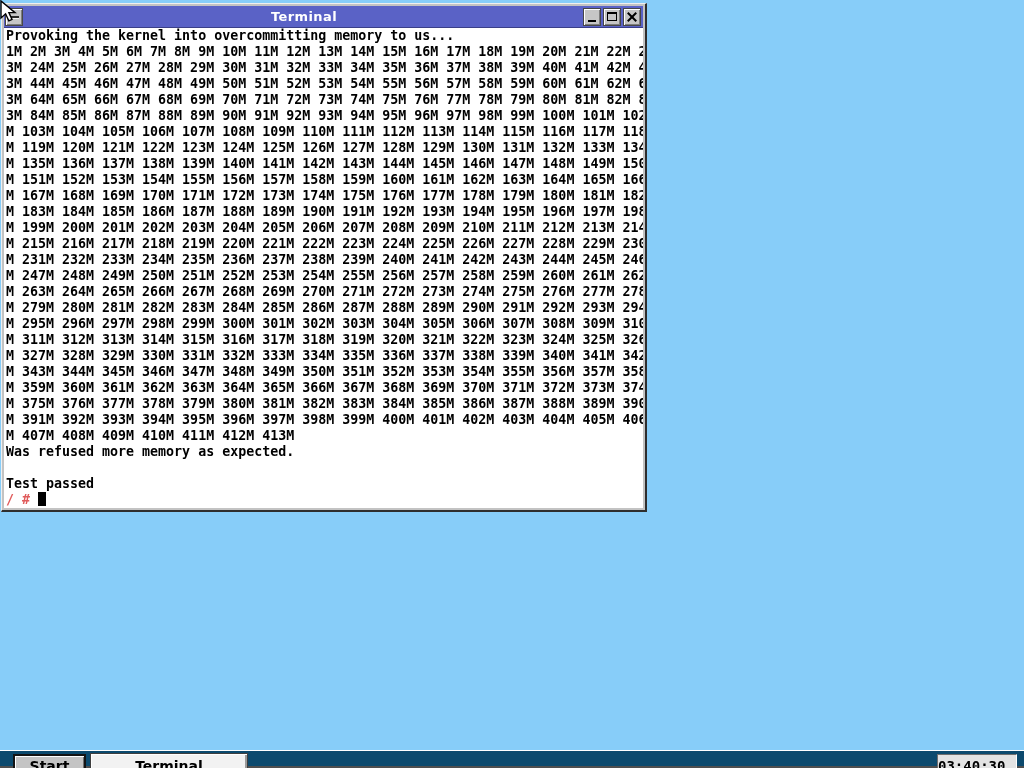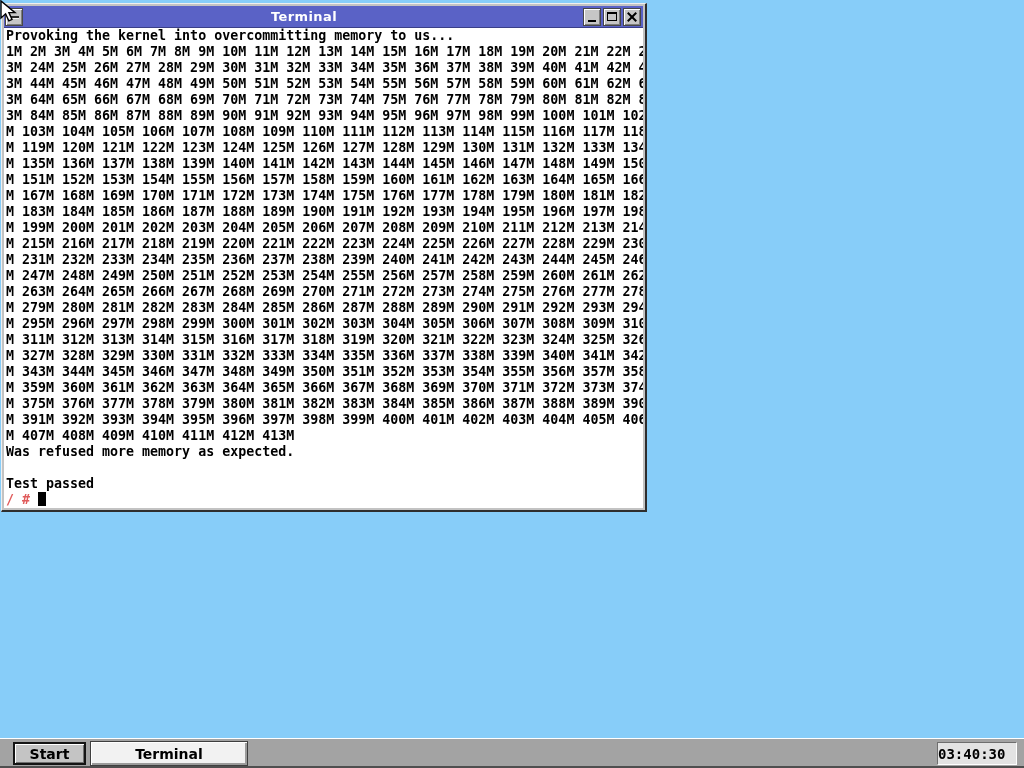--- a/index.html
+++ b/index.html
@@ -51,22 +51,22 @@
     margin:0; padding-left:2px;
     font-family:"DejaVu Sans Mono", monospace; font-weight:bold;
     font-size:13.3px; line-height:16px; white-space:pre; color:#000;
   }
   .prompt-line{height:16px;}
   .prompt{color:var(--prompt);}
   .cursor{display:inline-block; width:8px; height:14px; background:#000; margin-left:8px; vertical-align:-2px;}
 
   
   .taskbar{
-    position:absolute; left:0; bottom:0; width:1024px; height:30px;
-    background:#a3a3a3; border-top:1px solid #ffffff;
+    position:absolute; left:0; bottom:0; width:1024px; height:18px;
+    background:#0c4a6e; border-top:1px solid #ffffff;
     box-shadow: inset 0 -2px 0 #4f4f4f;
   }
   .start-btn{
     position:absolute; left:13px; top:3px; width:73px; height:23px;
     background:#c4c4c4; border:2px solid #141414;
     box-shadow: inset 1px 1px 0 #ffffff, inset -1px -1px 0 #6f6f6f;
     font-weight:bold; font-size:14px; color:#000;
     display:flex; align-items:center; justify-content:center; cursor:default;
   }
   .task-btn{

